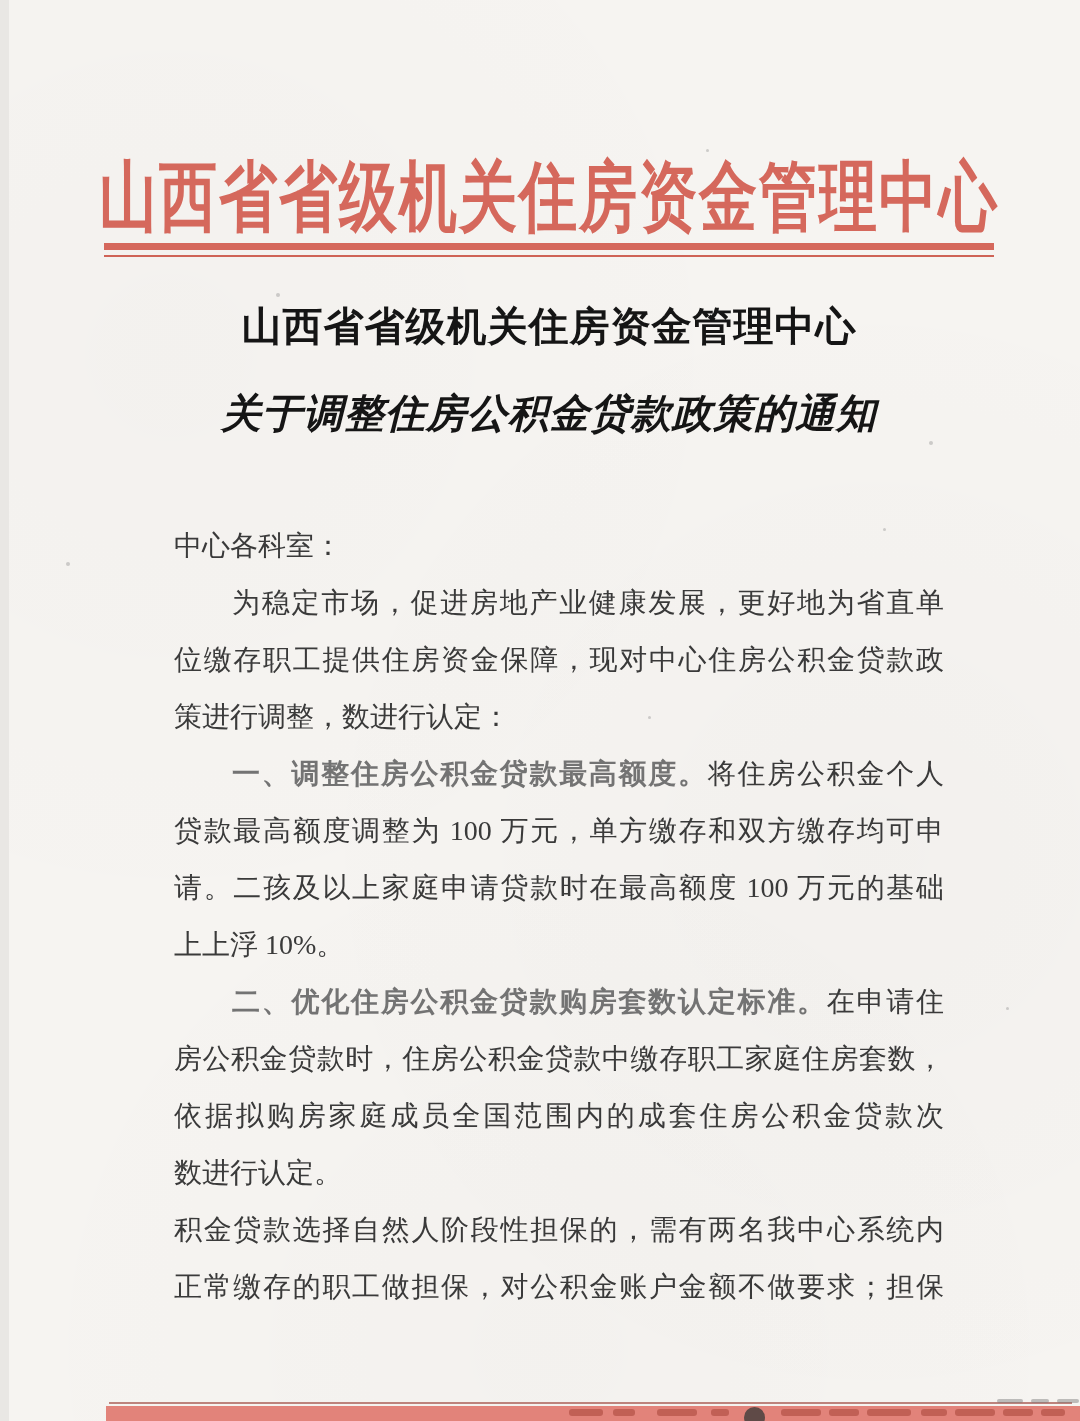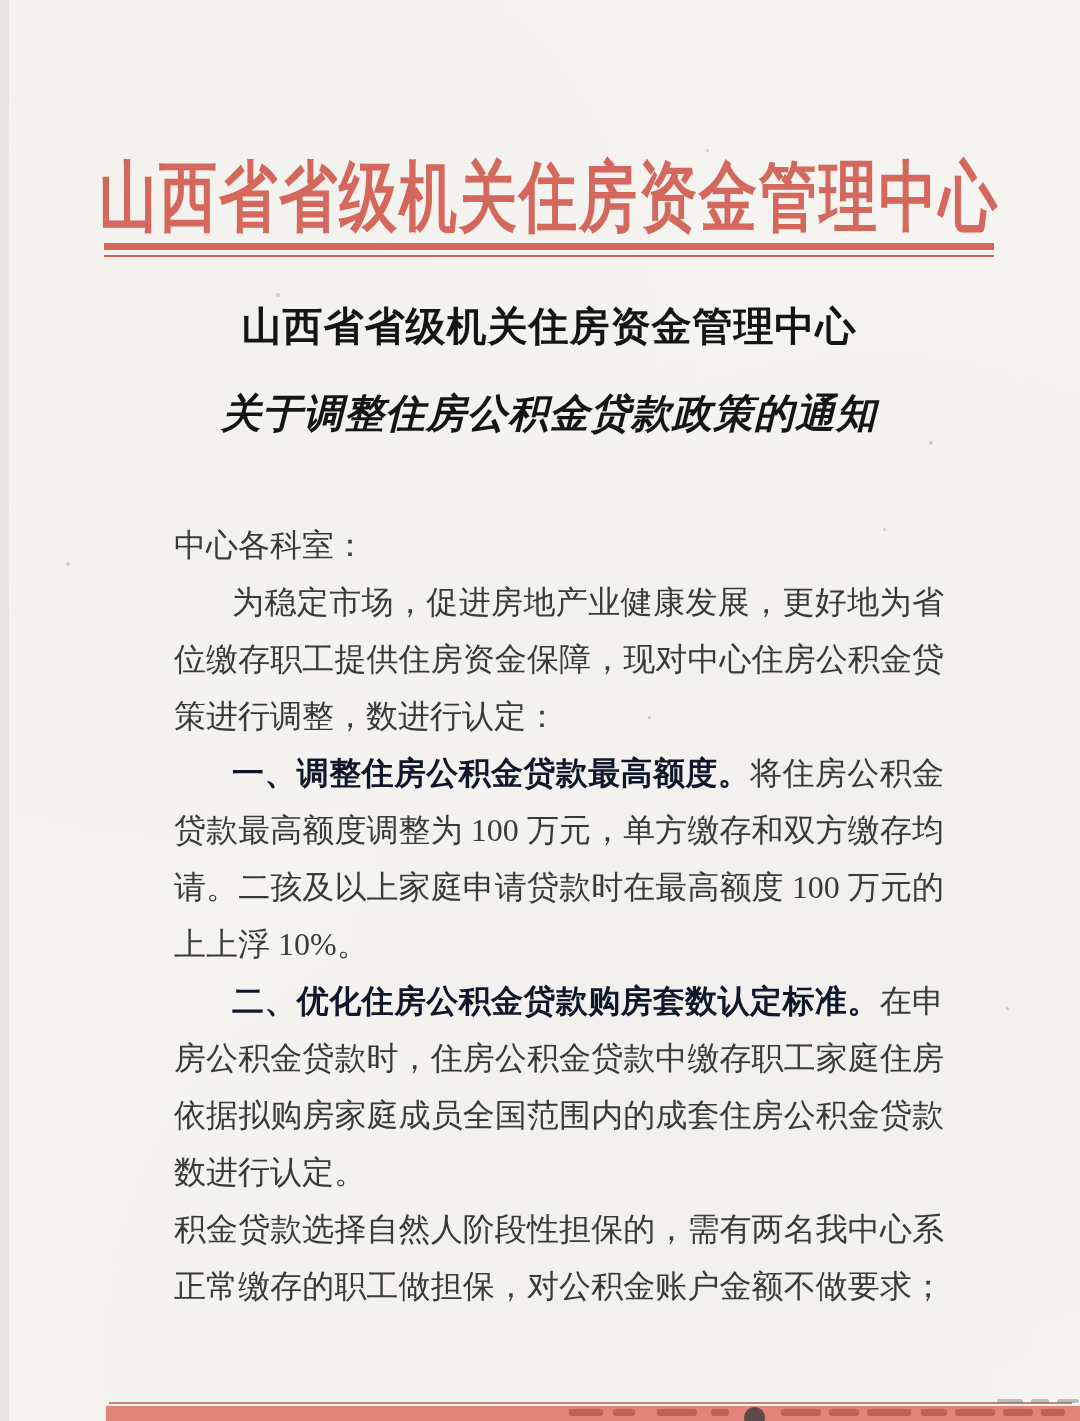--- a/index.html
+++ b/index.html
@@ -32,26 +32,26 @@
   .doc-title{
     position:absolute;left:0;right:0;text-align:center;
     font-weight:bold;font-size:40px;color:#151515;white-space:nowrap;
     letter-spacing:1px;
   }
   #title-line1{top:299px;}
   #title-line2{top:386px;font-style:italic;}
   
   .body-text{
     position:absolute;top:517px;left:165px;width:770px;
-    font-size:32px;color:#3a3a3a;
+    font-size:28px;color:#3a3a3a;
   }
   .line{height:57px;line-height:57px;overflow:hidden;}
   .line.justify{text-align:justify;text-align-last:justify;}
   .line.indent{text-indent:58px;}
-  .hd{font-family:Liberation Serif, serif;font-weight:700;color:#0f172a;}
+  .hd{font-family:Liberation Serif, serif;font-weight:700;color:#737373;}
   
   .footer-topline{position:absolute;top:1402px;left:100px;width:963px;height:2px;background:#bd837c;}
   .footer-band{position:absolute;top:1406px;left:97px;width:983px;height:15px;background:#e2837a;}
   .footer-dot{position:absolute;top:1407px;left:735px;width:21px;height:21px;border-radius:50%;background:#5f4a47;}
   .smudge{position:absolute;top:1409px;height:7px;border-radius:3px;background:#b5544a;opacity:.75;}
   .graybit{position:absolute;top:1399px;height:4px;border-radius:2px;background:rgba(120,120,120,.45);}
   
   .speck{position:absolute;border-radius:50%;background:rgba(110,110,110,.30);}
 </style>
 </head>

